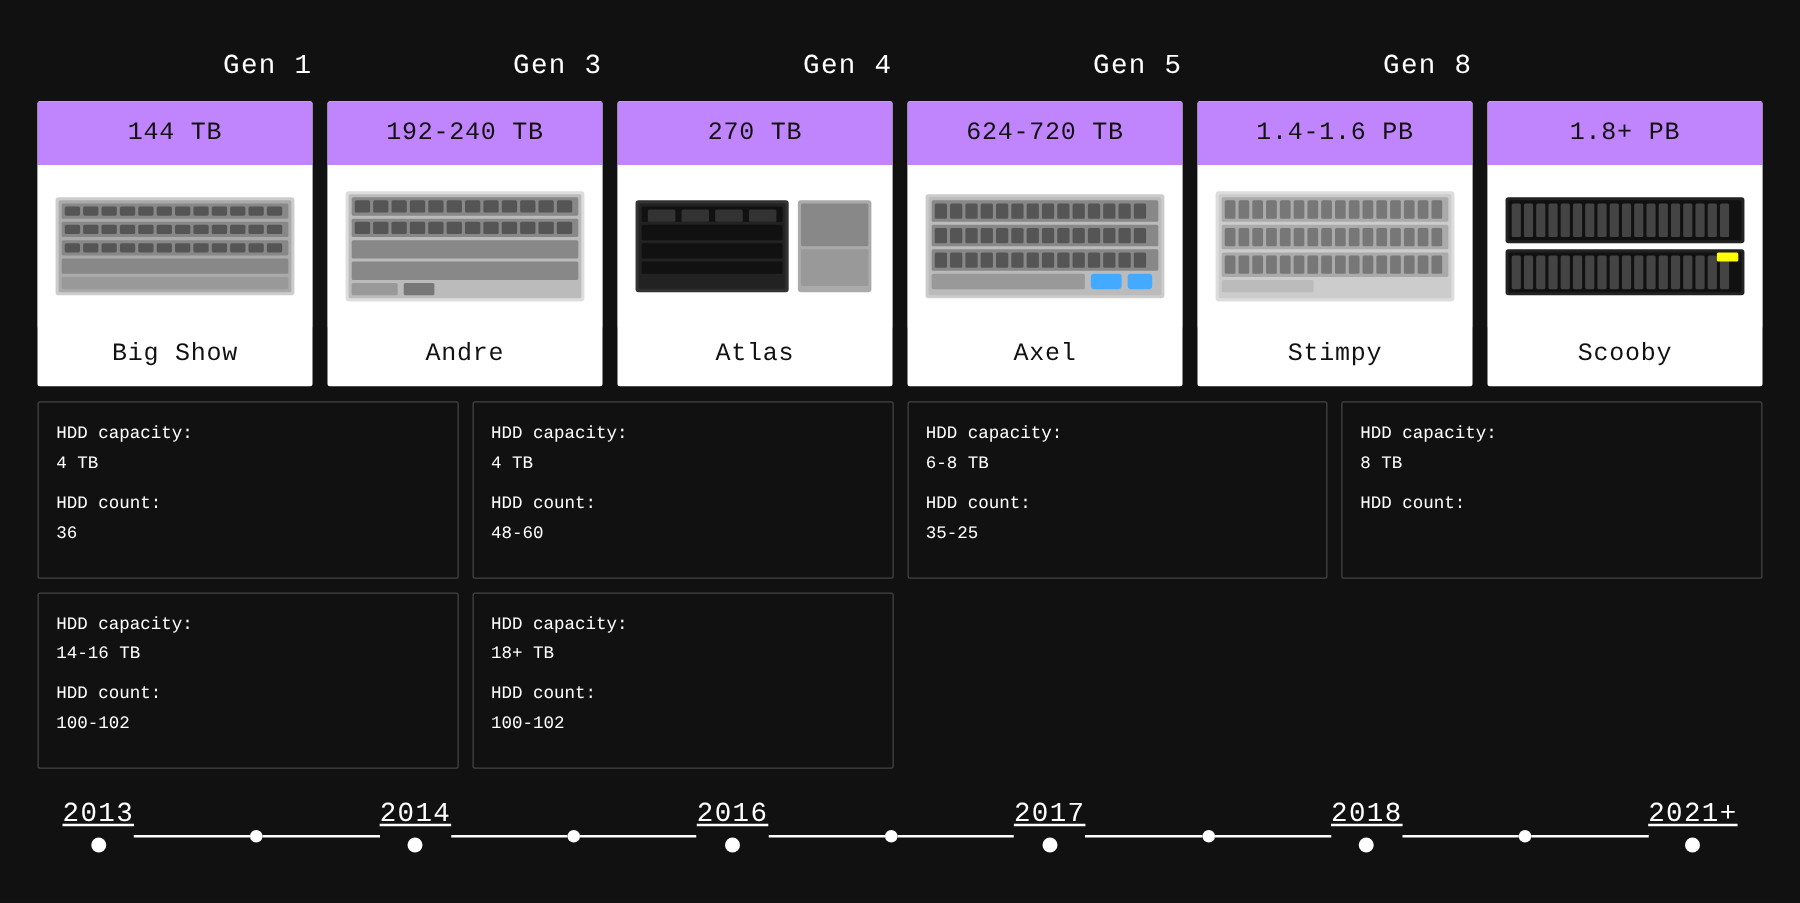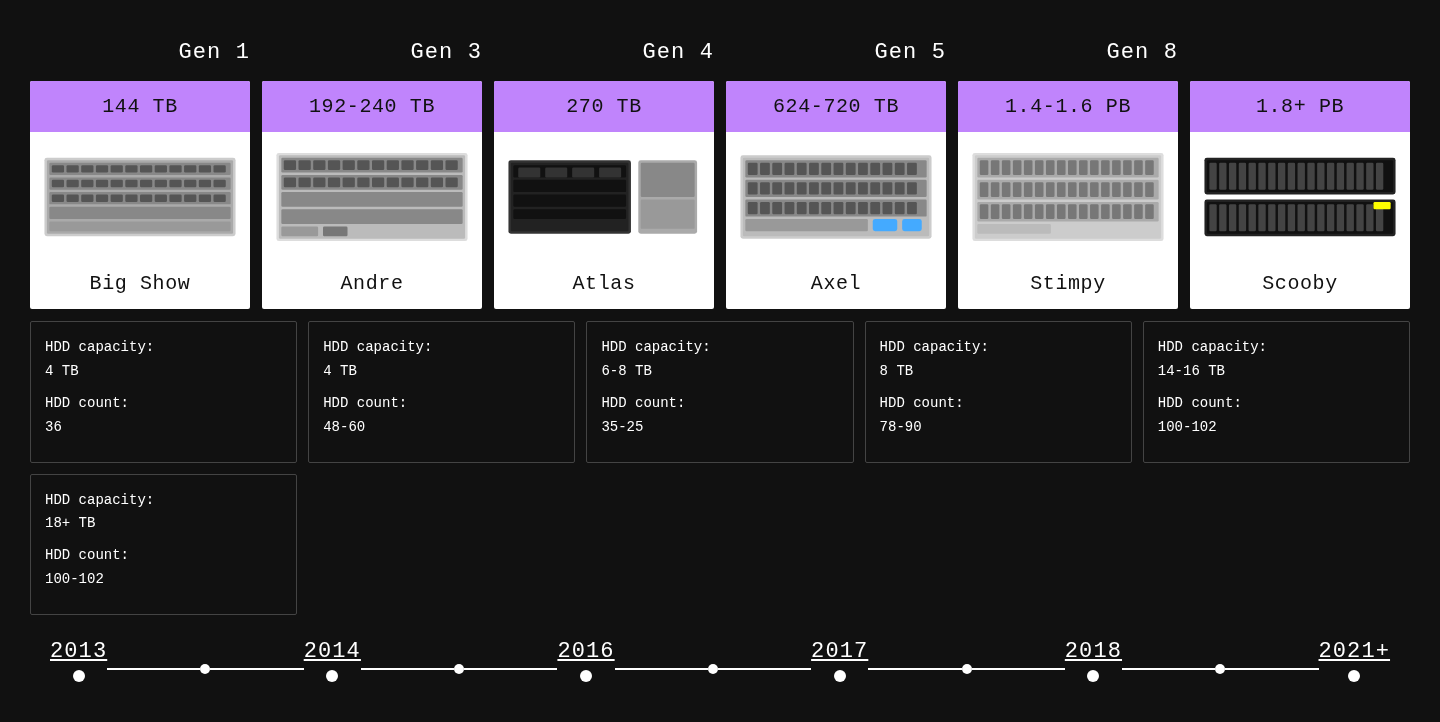--- a/index.html
+++ b/index.html
@@ -66,21 +66,21 @@
     .server-name {
       text-align: center;
       color: #111;
       font-size: 20px;
       padding: 10px 8px 14px;
       letter-spacing: 0.03em;
     }
     
     .specs-row {
       display: grid;
-      grid-template-columns: repeat(5, 1fr);
+      grid-template-columns: repeat(4, 1fr);
       gap: 11px;
       margin-bottom: 24px;
     }
     .spec-card {
       background: #111;
       border: 1.5px solid #444;
       border-radius: 2px;
       padding: 14px 14px;
       color: #fff;
       font-size: 14px;
@@ -462,21 +462,20 @@
       <div class="spec-card">
     <span class="spec-label">HDD capacity:</span><br>
     <span class="spec-value">6-8 TB</span>
     <span class="spec-label">HDD count:</span><br>
     <span class="spec-value">35-25</span>
   </div>
       <div class="spec-card">
     <span class="spec-label">HDD capacity:</span><br>
     <span class="spec-value">8 TB</span>
     <span class="spec-label">HDD count:</span><br>
-    <span class="spec-value">78-90</span>
   </div>
       <div class="spec-card">
     <span class="spec-label">HDD capacity:</span><br>
     <span class="spec-value">14-16 TB</span>
     <span class="spec-label">HDD count:</span><br>
     <span class="spec-value">100-102</span>
   </div>
       <div class="spec-card">
     <span class="spec-label">HDD capacity:</span><br>
     <span class="spec-value">18+ TB</span>

